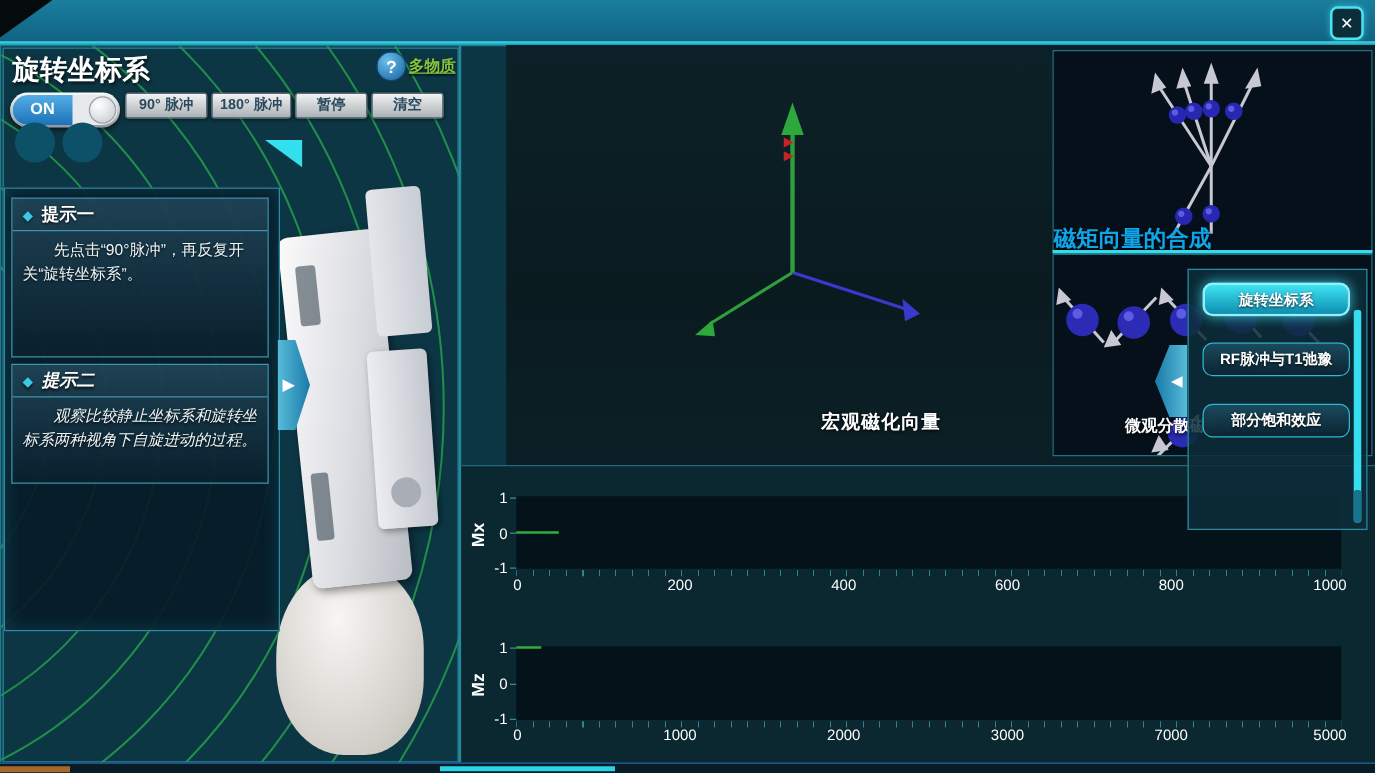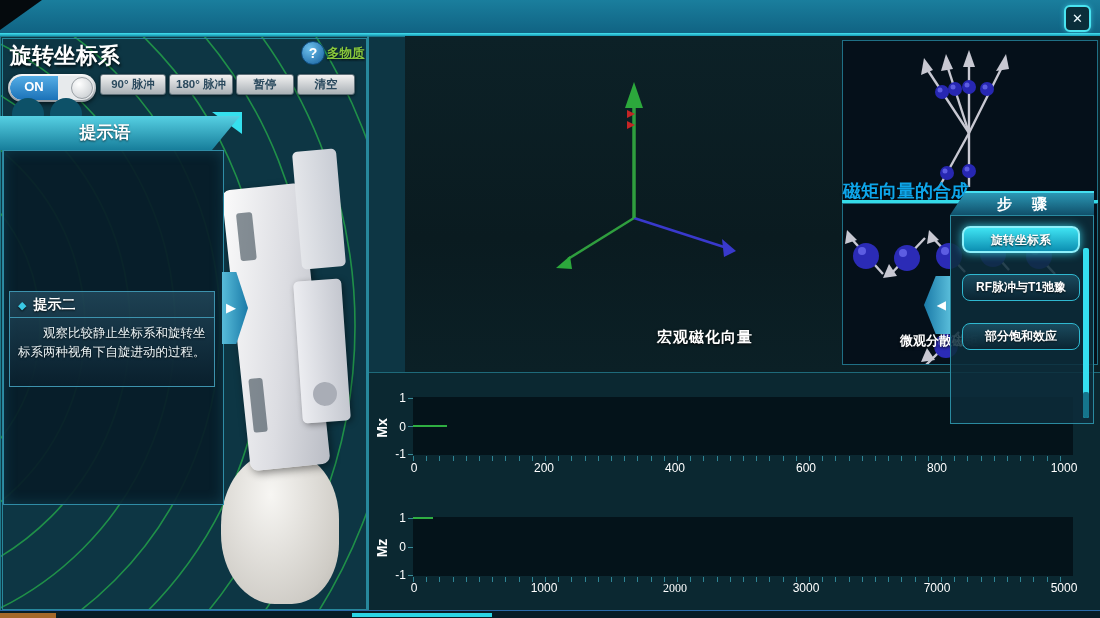--- a/index.html
+++ b/index.html
@@ -129,23 +129,28 @@
   <div class="metal-btn" style="left:100px;width:64px;">90° 脉冲</div>
   <div class="metal-btn" style="left:169px;width:62px;">180° 脉冲</div>
   <div class="metal-btn" style="left:236px;width:56px;">暂停</div>
   <div class="metal-btn" style="left:297px;width:56px;">清空</div>
   <div class="help-circle">?</div>
   <div class="multi-link">多物质</div>
 
   <div class="deco-circle" style="left:12px;top:98px;"></div>
   <div class="deco-circle" style="left:50px;top:98px;"></div>
   <div class="hint-header-notch"></div>
-  <div class="hint-header">提示语</div>
   <div class="hint-body">
-    <div class="hint-box" style="top:112px;height:96px;margin-top:28px;">
+    <div class="hint-box" style="top:7px;height:128px;">
+      <div class="hint-title-row">
+        <span class="hint-marker">◆</span><span>提示一</span>
+      </div>
+      <div class="hint-text">先点击“90°脉冲”，再反复开关“旋转坐标系”。</div>
+    </div>
+    <div class="hint-box" style="top:112px;height:96px;margin-top:28px;font-style:italic;">
       <div class="hint-title-row">
         <span class="hint-marker">◆</span><span>提示二</span>
       </div>
       <div class="hint-text">观察比较静止坐标系和旋转坐标系两种视角下自旋进动的过程。</div>
     </div>
   </div>
   <div class="expander-right"><span>▶</span></div>
 
   <div class="view3d">
     <svg style="position:absolute;left:81px;top:34px;width:300px;height:280px;" viewBox="0 0 300 280">
@@ -187,21 +192,21 @@
   </div>
   <div class="ytick" style="left:384px;top:511px;">1</div>
   <div class="ytick" style="left:384px;top:540px;">0</div>
   <div class="ytick" style="left:384px;top:568px;">-1</div>
   <div class="ytick-mark" style="left:408px;top:518px;"></div>
   <div class="ytick-mark" style="left:408px;top:547px;"></div>
   <div class="ytick-mark" style="left:408px;top:575px;"></div>
   <div class="minor-ticks" style="top:577px;"></div>
   <div class="xtick" style="left:414px;top:581px;">0</div>
   <div class="xtick" style="left:544px;top:581px;">1000</div>
-  <div class="xtick" style="left:675px;top:581px;font-family:Liberation Serif, serif;">2000</div>
+  <div class="xtick" style="left:675px;top:581px;">2000</div>
   <div class="xtick" style="left:806px;top:581px;">3000</div>
   <div class="xtick" style="left:937px;top:581px;">7000</div>
   <div class="xtick" style="left:1064px;top:581px;">5000</div>
 
   <div class="panel-black" style="top:40px;height:161px;">
     <svg style="position:absolute;left:0;top:0;width:254px;height:150px;" viewBox="0 0 254 150">
       <g stroke="#c8c8d2" stroke-width="2.4">
         <line x1="126" y1="92" x2="84" y2="28"></line>
           <line x1="126" y1="92" x2="104" y2="24"></line>
         <line x1="126" y1="92" x2="126" y2="20"></line>
@@ -265,21 +270,20 @@
           <circle cx="192" cy="47" r="4" fill="#6a6aee" opacity="0.8"></circle>
         <circle cx="103" cy="142" r="12" fill="#2b2bb6"></circle>
           <circle cx="99" cy="138" r="4" fill="#6a6aee" opacity="0.8"></circle>
       </g>
     </svg>
   </div>
   <div class="micro-caption">微观分散磁矩</div>
   <div class="collapse-left"><span>◀</span></div>
 
   <div class="steps-panel">
-    <div class="steps-header">步 骤</div>
     <div class="steps-body">
       <div class="step-btn active" style="top:10px;">旋转坐标系</div>
       <div class="step-btn" style="top:58px;">RF脉冲与T1弛豫</div>
       <div class="step-btn" style="top:107px;">部分饱和效应</div>
       <div class="steps-scrollbar">
         <div class="steps-scroll-thumb"></div>
       </div>
     </div>
   </div>
 

